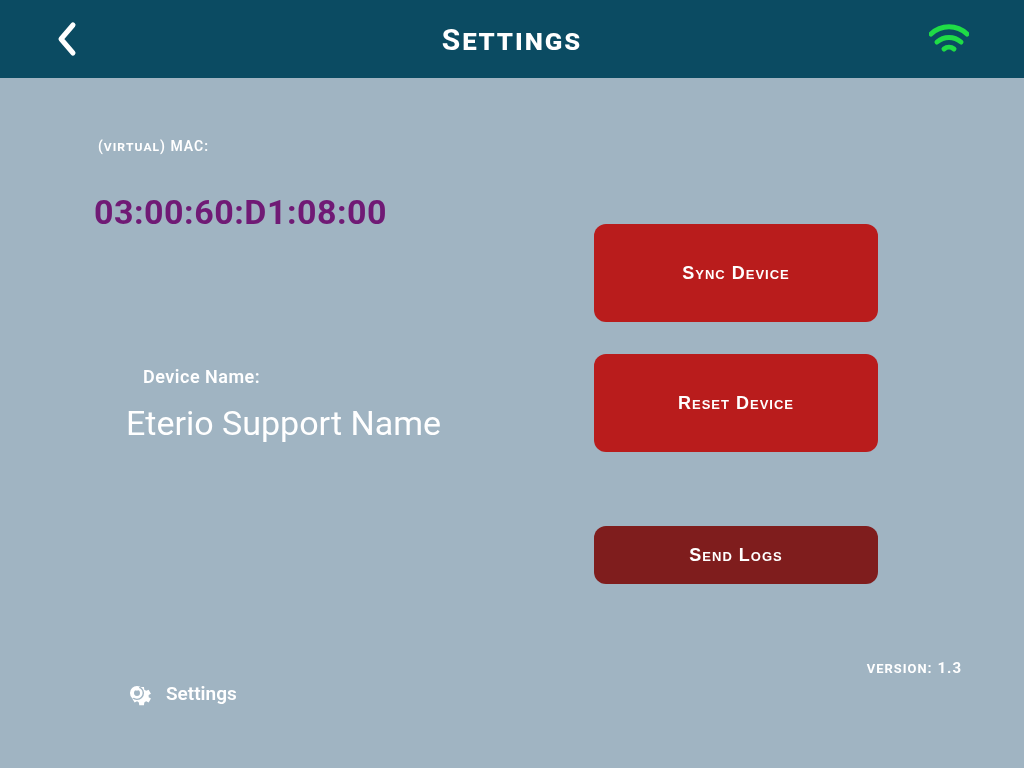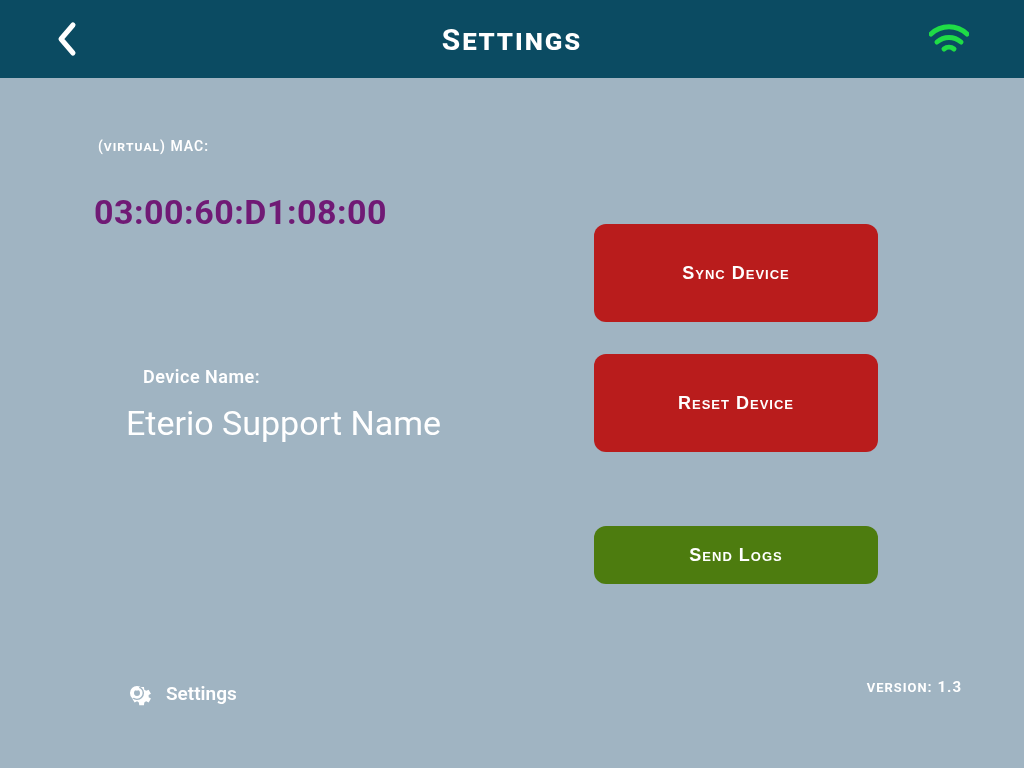--- a/index.html
+++ b/index.html
@@ -82,41 +82,41 @@
       font-weight: 700;
       letter-spacing: 1px;
       font-variant: small-caps;
       cursor: pointer;
       display: flex;
       align-items: center;
       justify-content: center;
     }
     .btn-sync  { top: 146px;  height: 98px; }
     .btn-reset { top: 276px;  height: 98px; }
-    .btn-logs  { top: 448px;  height: 58px; background: #4d7c0f; }
+    .btn-logs  { top: 448px;  height: 58px; background: #7f1d1d; }
 
     
     .settings-pill {
       position: absolute;
       left: 122px;
       bottom: 60px;
       display: flex;
       align-items: center;
       gap: 14px;
       color: #ffffff;
       font-size: 19px;
       font-weight: 600;
       cursor: pointer;
     }
     .settings-pill svg { flex: 0 0 auto; }
 
     .version {
       position: absolute;
       right: 62px;
-      bottom: 72px;
+      bottom: 91px;
       color: #ffffff;
       font-size: 15px;
       font-weight: 600;
       letter-spacing: 1px;
     }
     .version .vlabel { font-variant: small-caps; }
     .version .vnum { font-variant: normal; font-weight: 700; }
   </style>
 </head>
 <body>

